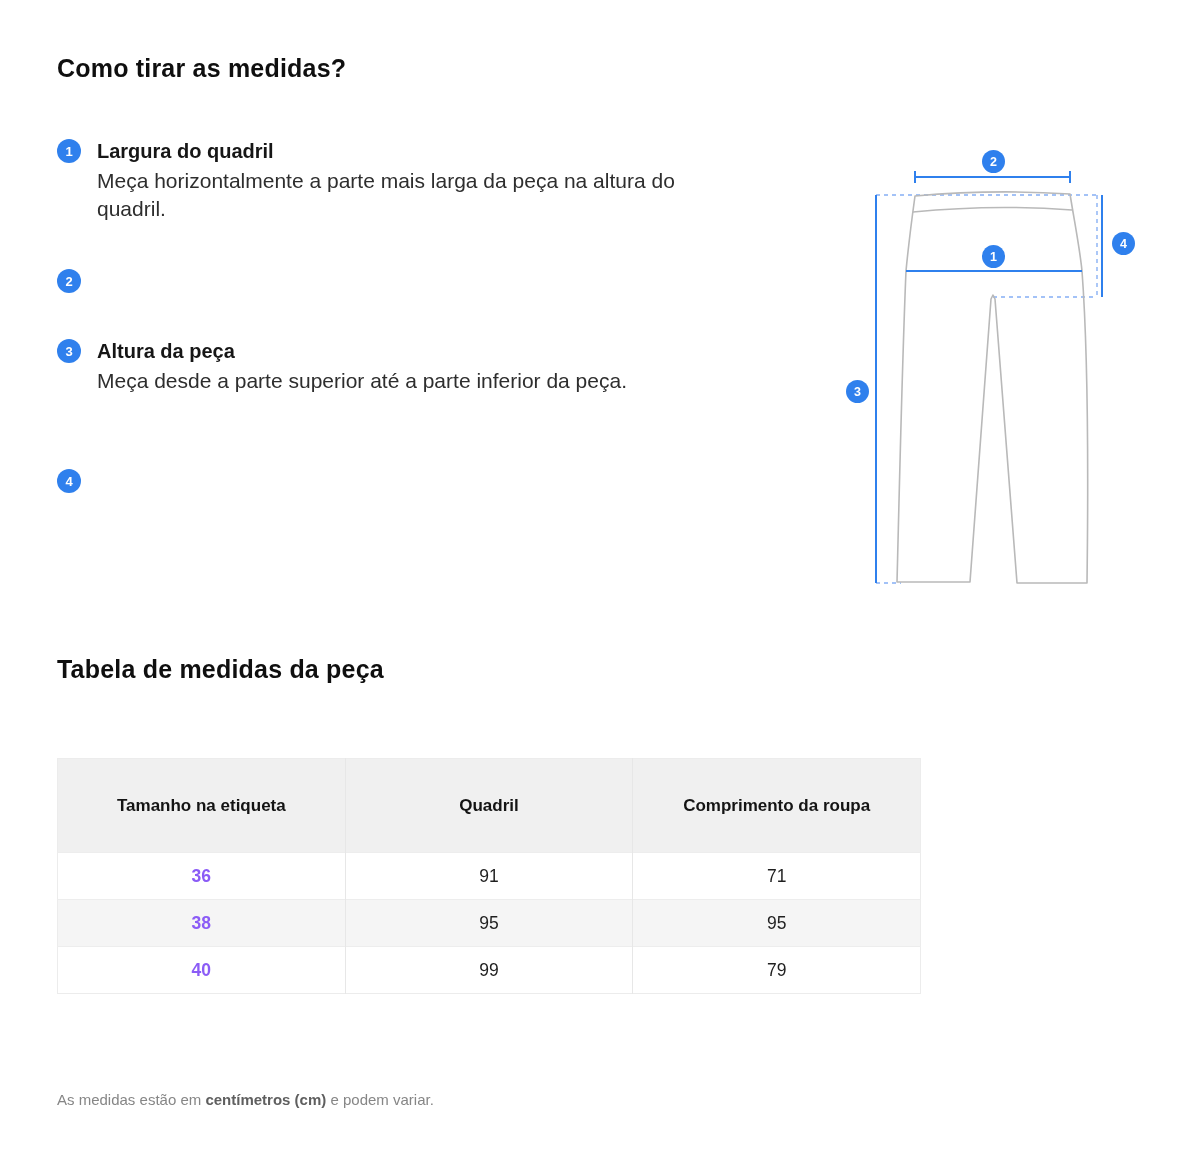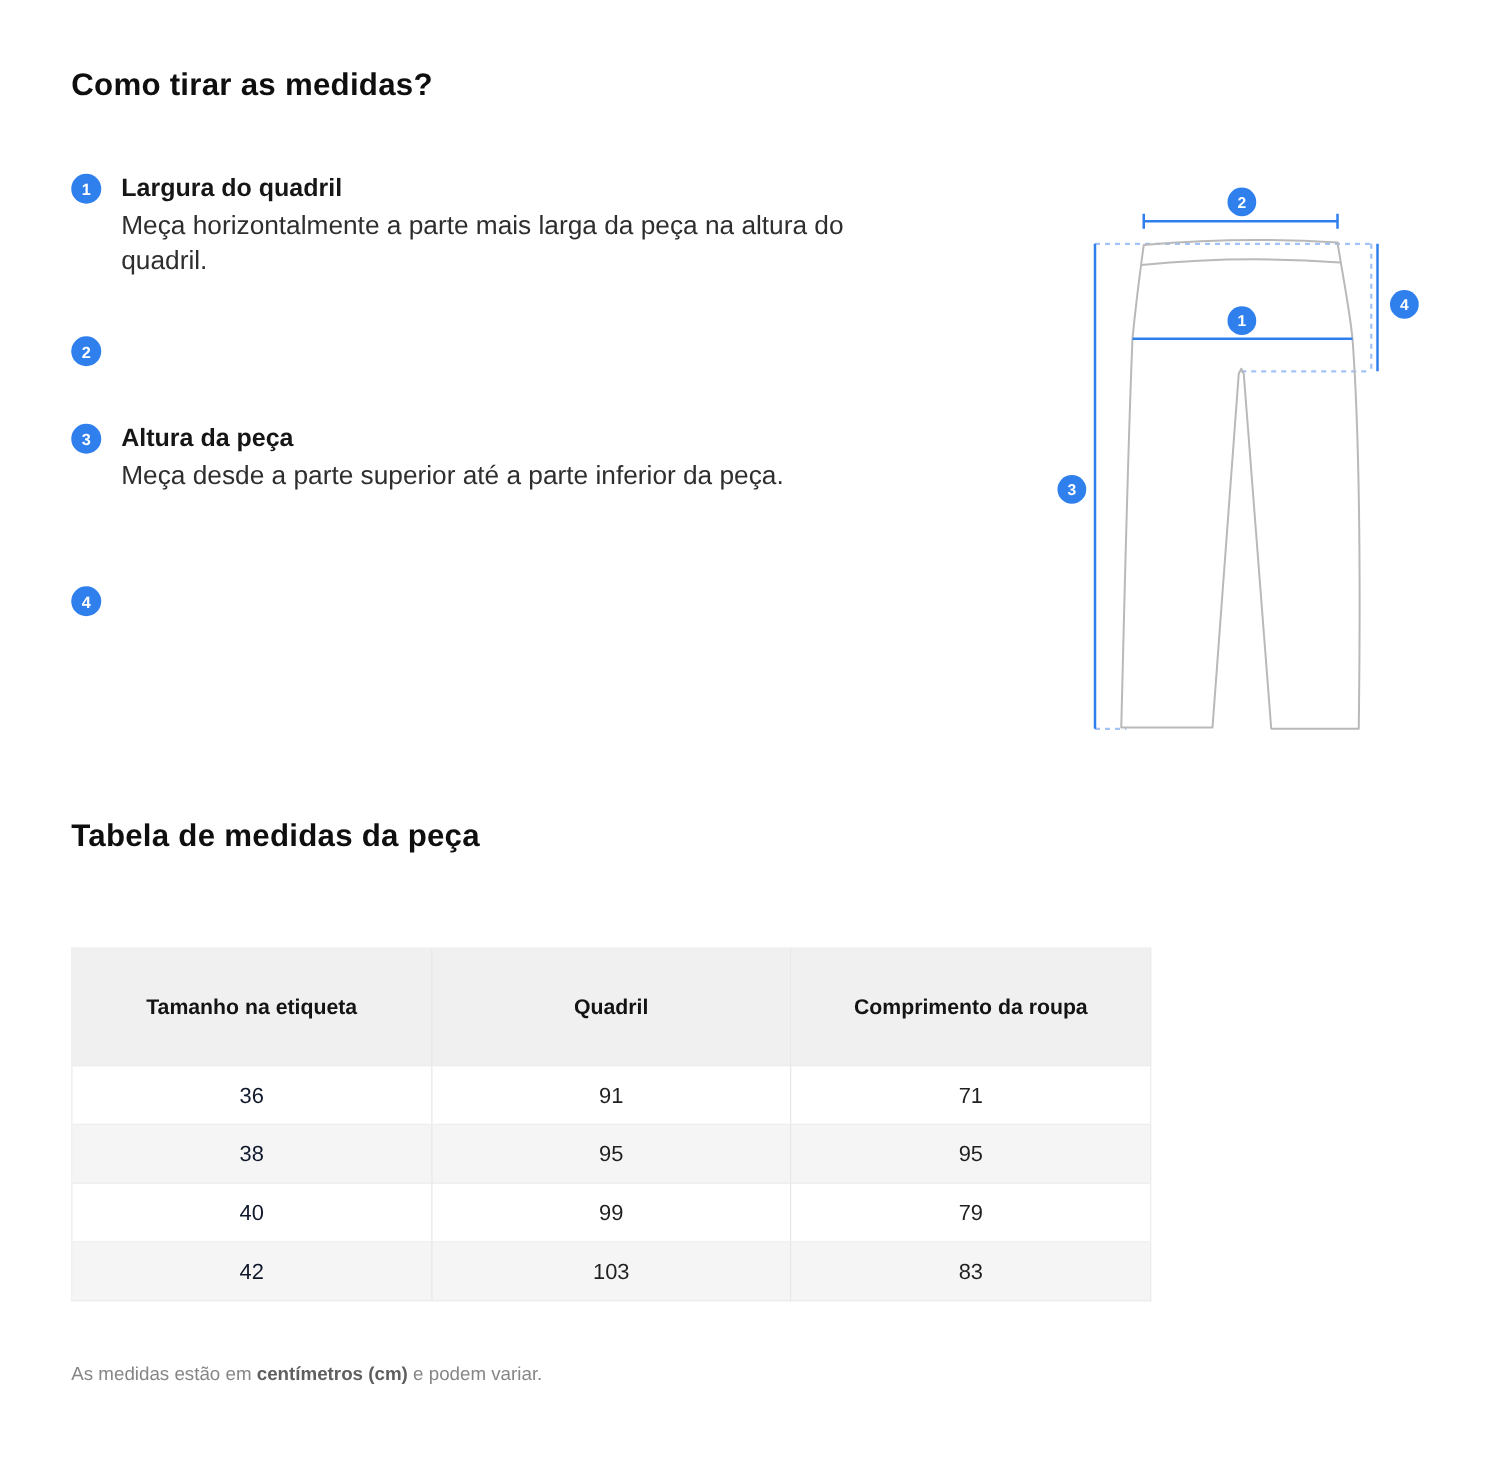--- a/index.html
+++ b/index.html
@@ -121,21 +121,21 @@
   table.size-table tbody tr { border-top: 1px solid #ededed; }
   table.size-table tbody tr:nth-child(even) { background: #f5f5f5; }
   table.size-table tbody th,
   table.size-table tbody td {
     height: 47px;
     font-size: 17.5px;
     font-weight: 400;
     color: #1f1f1f;
     padding: 0;
   }
-  table.size-table tbody th { font-weight: 400; color:#0f172a; }
+  table.size-table tbody th { font-weight: 700; color:#8b5cf6; }
 
   
   .footnote {
     position: absolute;
     left: 57px;
     top: 1086px;
     margin: 0;
     font-size: 15px;
     line-height: 28px;
     color: #868686;
@@ -230,24 +230,19 @@
           <tr>
             <th>38</th>
             <td>95</td>
             <td>95</td>
           </tr>
           <tr>
             <th>40</th>
             <td>99</td>
             <td>79</td>
           </tr>
-          <tr>
-            <th>42</th>
-            <td>103</td>
-            <td>83</td>
-          </tr>
         </tbody>
     </table>
   </div>
 
   <p class="footnote"><span>As medidas estão em </span><strong>centímetros (cm)</strong><span> e podem variar.</span></p>
 
 </div>
 
 </body></html>

